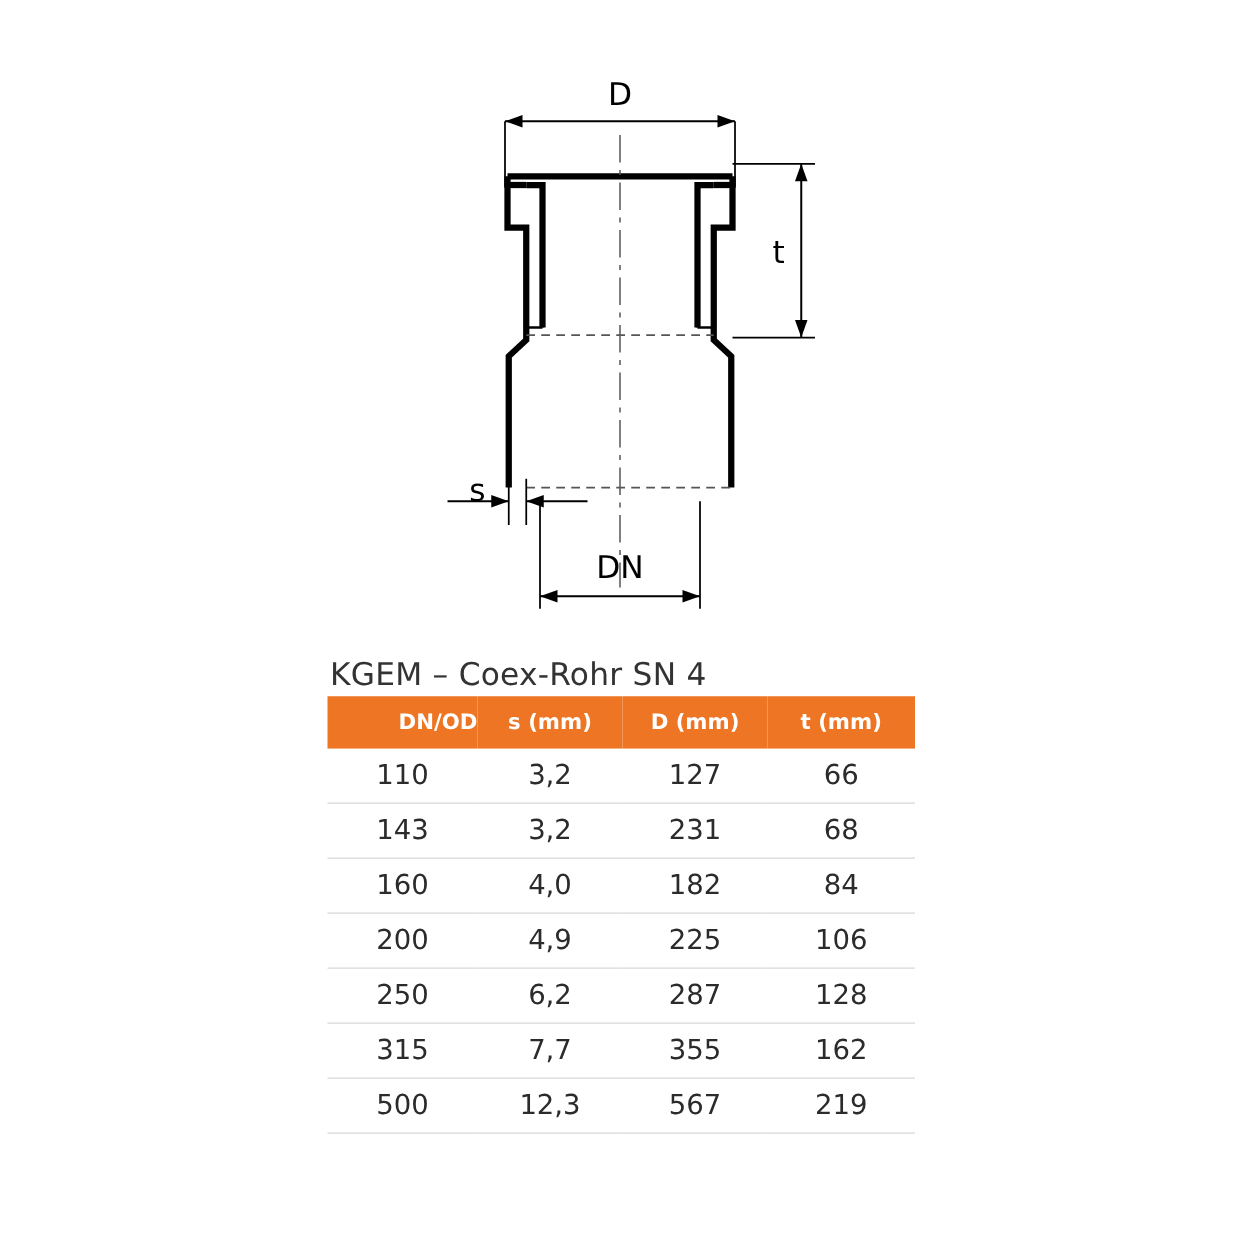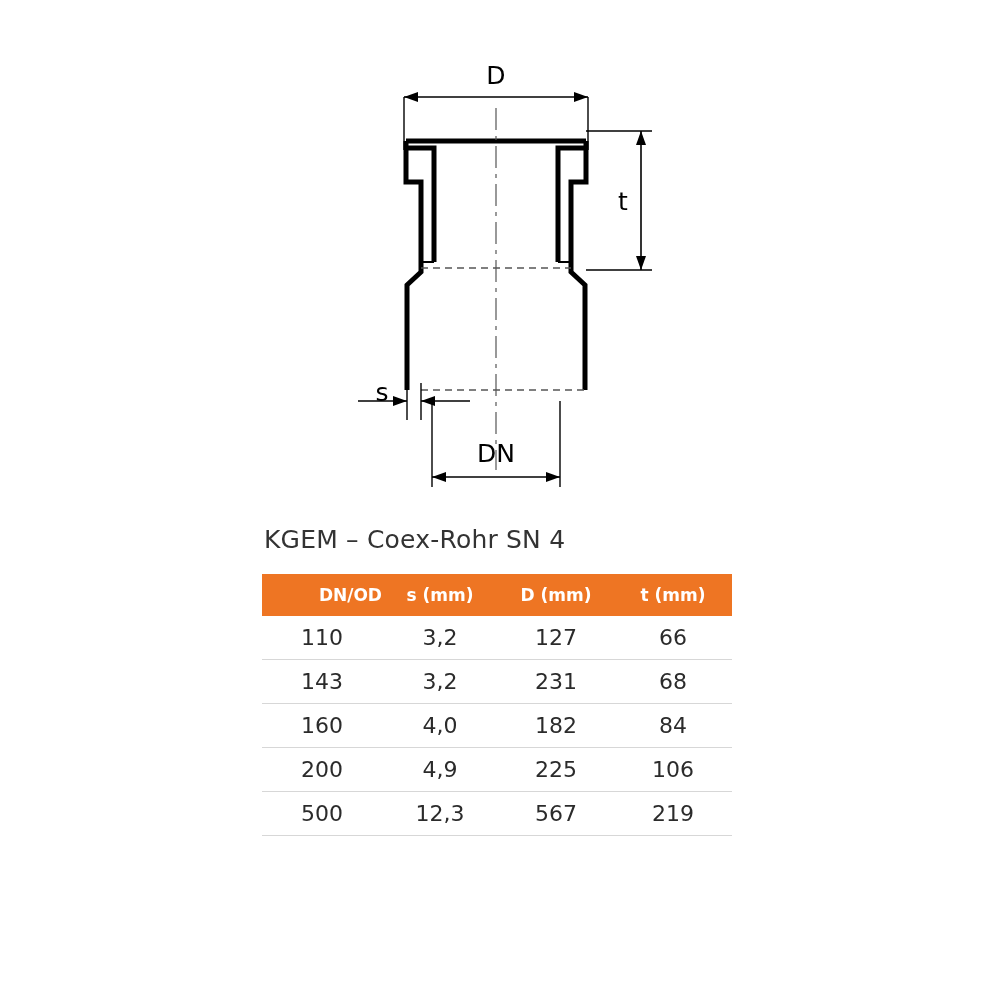--- a/index.html
+++ b/index.html
@@ -30,21 +30,21 @@
     position: absolute;
     left: 262px;
     top: 525px;
     width: 470px;
   }
 
   .table-title {
     font-size: 25px;
     color: #333333;
     letter-spacing: 0.2px;
-    margin: 0 0 20px 2px;
+    margin: 0 0 3px 2px;
     font-weight: 400;
     white-space: nowrap;
   }
 
   table.spec {
     border-collapse: collapse;
     width: 470px;
     table-layout: fixed;
   }
 
@@ -194,20 +194,32 @@
         <td>182</td>
         <td>84</td>
       </tr>
       <tr>
         <td>200</td>
         <td>4,9</td>
         <td>225</td>
         <td>106</td>
       </tr>
       <tr>
+        <td>250</td>
+        <td>6,2</td>
+        <td>287</td>
+        <td>128</td>
+      </tr>
+      <tr>
+        <td>315</td>
+        <td>7,7</td>
+        <td>355</td>
+        <td>162</td>
+      </tr>
+      <tr>
         <td>500</td>
         <td>12,3</td>
         <td>567</td>
         <td>219</td>
       </tr>
     </tbody>
   </table>
 </div>
 
 </body></html>

